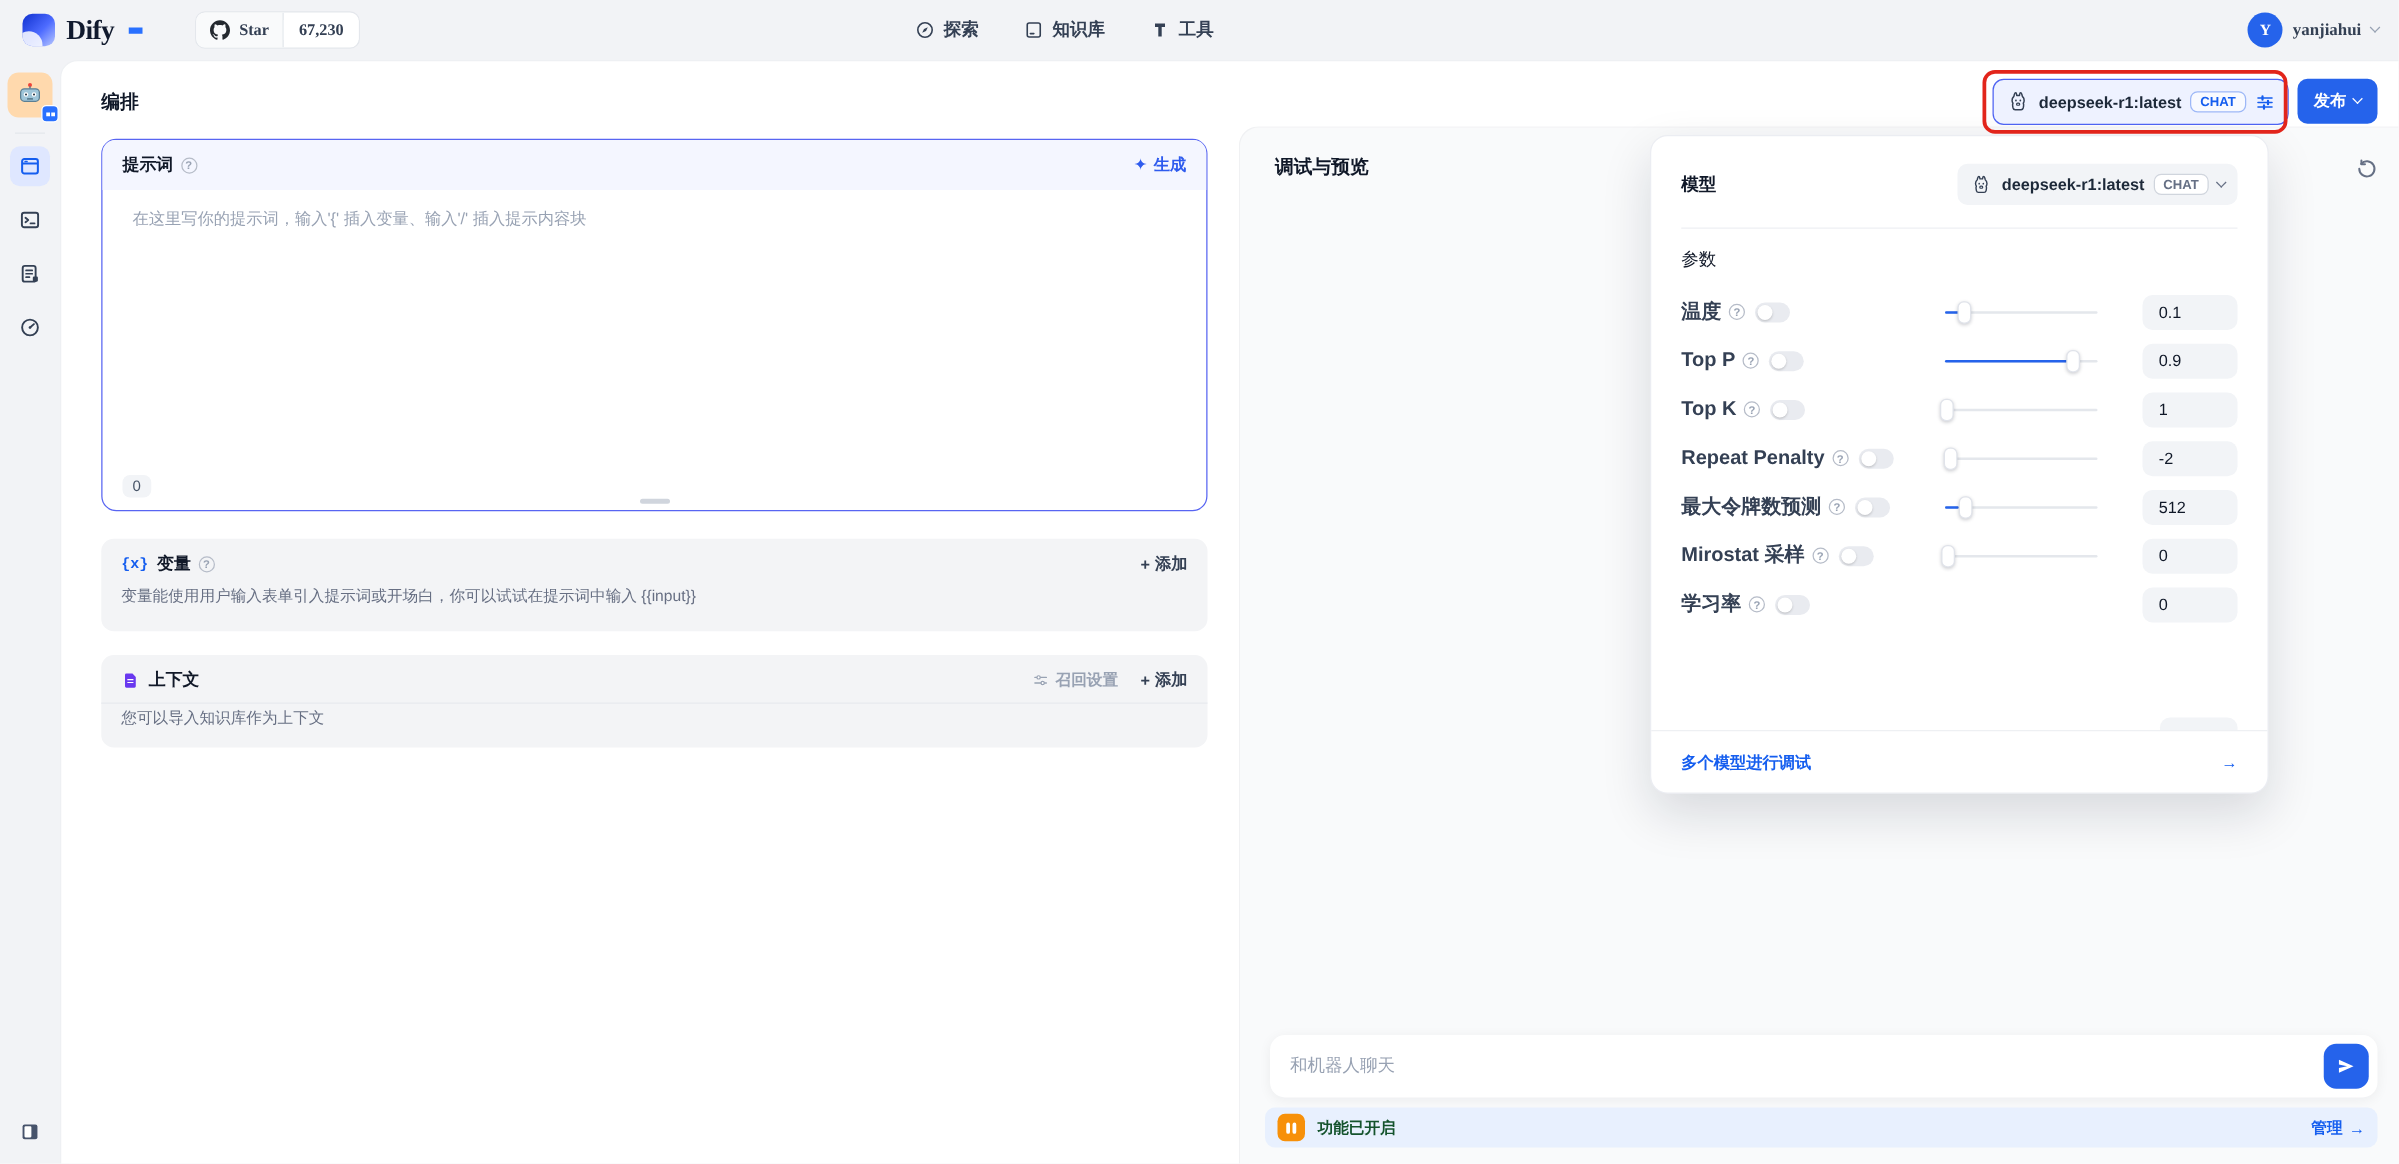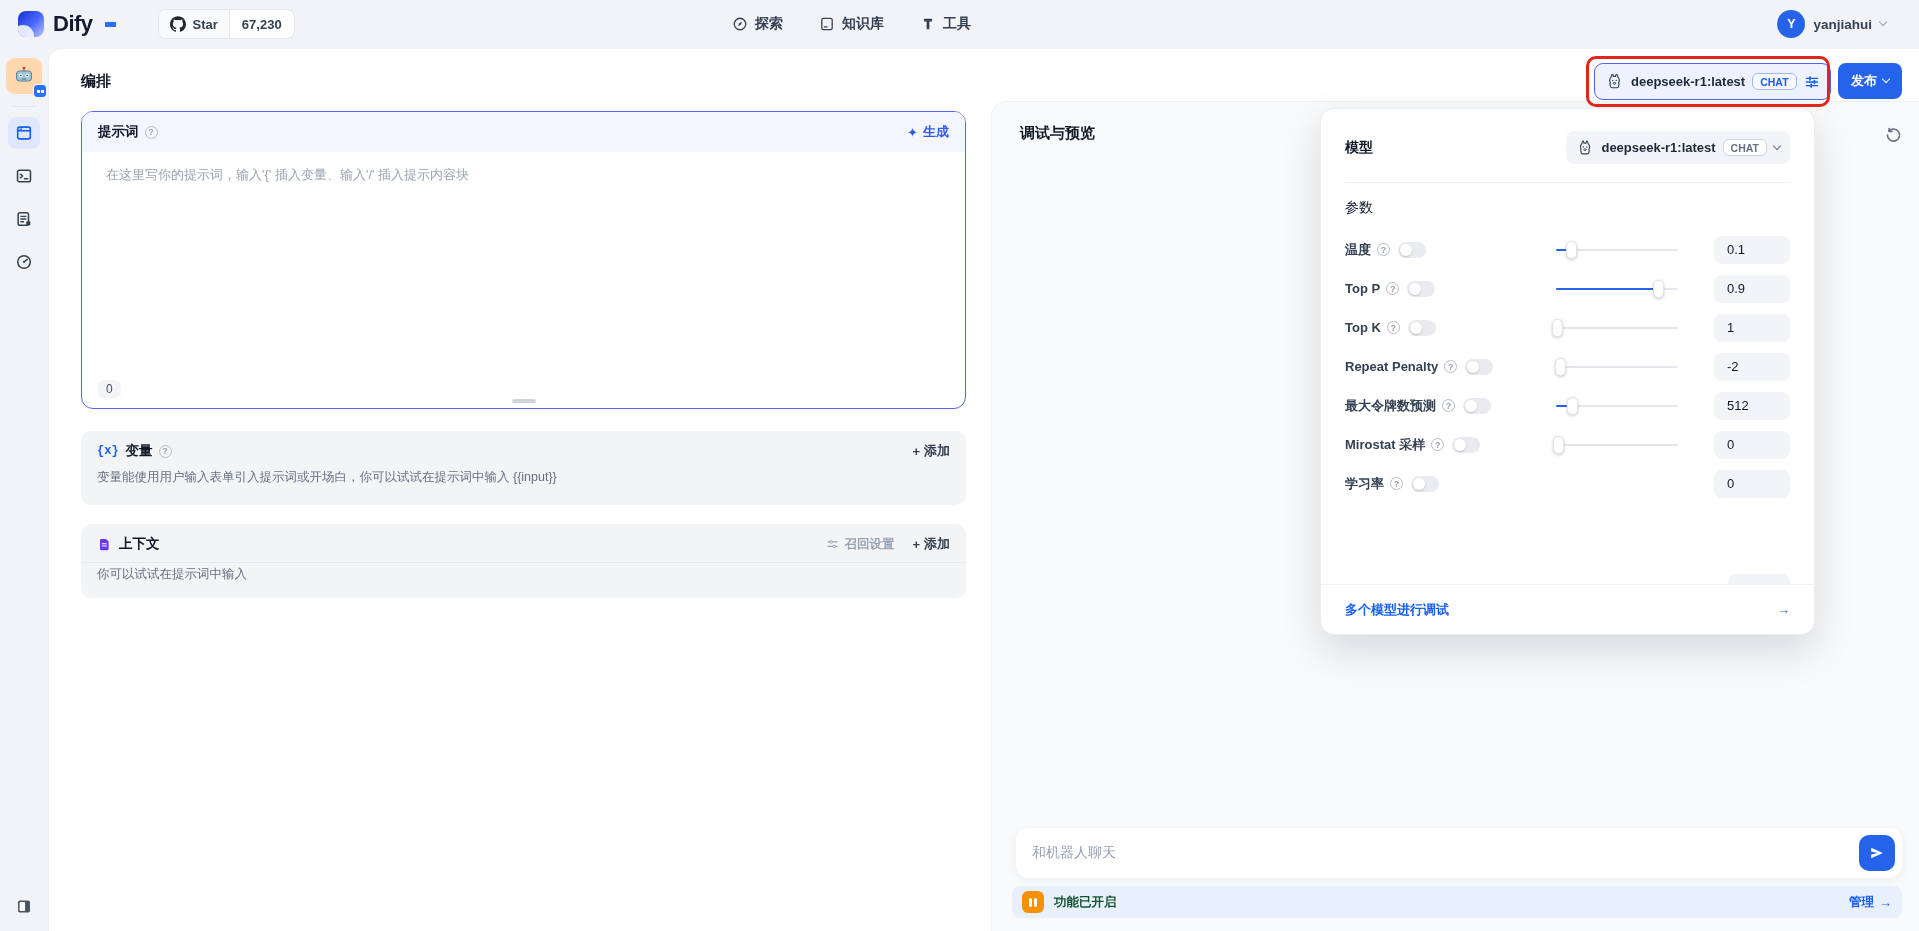--- a/index.html
+++ b/index.html
@@ -6,21 +6,21 @@
   html,body { width:1919px; height:931px; overflow:hidden; }
   body {
     font-family:"Liberation Sans","DejaVu Sans",sans-serif;
     background:#f2f3f6; color:#101828; position:relative;
   }
   .spacer { flex:1; }
   .chev { width:6px; height:6px; border-right:1.6px solid currentColor; border-bottom:1.6px solid currentColor;
           display:inline-block; transform:rotate(45deg); margin-top:-4px; }
 
   
-  .header { position:absolute; left:0; top:0; right:17px; height:48px; display:flex; align-items:center; padding:0 18px; }
+  .header { position:absolute; left:0; top:0; right:0; height:48px; display:flex; align-items:center; padding:0 18px;font-family:Liberation Serif, serif; }
   .logo { display:flex; align-items:center; gap:9px; }
   .logo-mark { width:26px; height:26px; border-radius:8px; background:linear-gradient(135deg,#1b3bd8 10%,#4d6bff 55%,#b9c8ff 100%); position:relative; overflow:hidden; }
   .logo-mark::after { content:""; position:absolute; left:-6px; bottom:-10px; width:22px; height:22px; background:#fff; opacity:.85; border-radius:50%; }
   .brand { font-size:22px; font-weight:800; letter-spacing:-.5px; color:#111a2e; }
   .brand-underscore { width:11px; height:5px; background:#2970ff; display:inline-block; margin-left:3px; }
   .star-widget { display:flex; align-items:center; height:30px; border:1px solid #e4e7ec; border-radius:8px; overflow:hidden; margin-left:42px; background:#fff; }
   .star-left { display:flex; align-items:center; gap:7px; padding:0 11px; height:100%; background:#f9fafb; border-right:1px solid #e4e7ec; font-size:13px; font-weight:700; color:#344054; }
   .star-count { padding:0 12px; font-size:13px; font-weight:700; color:#344054; background:#fff; }
   .nav-center { position:absolute; left:732px; top:0; height:48px; display:flex; align-items:center; gap:36px; }
   .nav-item { display:flex; align-items:center; gap:7px; font-size:14px; font-weight:700; color:#344054; cursor:pointer; }
@@ -89,21 +89,21 @@
   
   .panel { position:absolute; left:1320px; top:108px; width:495px; height:527px; background:#fff; border:1px solid #ebedf2; border-radius:14px; box-shadow:0 16px 40px rgba(16,24,40,.14); z-index:44; }
   .panel-model-row { display:flex; align-items:center; margin:22px 24px 0; }
   .panel-label { font-size:14px; font-weight:800; color:#101828; }
   .model-pill { display:flex; align-items:center; gap:7px; height:33px; padding:0 10px; background:#f2f4f7; border-radius:8px; cursor:pointer; }
   .model-pill .chev { color:#667085; }
   .panel-divider { margin:18px 24px 0; border-top:1px solid #eef0f3; }
   .params-title { margin:16px 24px 0; font-size:14px; font-weight:400; color:#101828; }
   .rows { margin:13px 24px 0; }
   .p-row { height:39px; display:flex; align-items:center; }
-  .p-label { font-size:13px; font-weight:700; color:#344054; }
+  .p-label { font-size:16px; font-weight:700; color:#344054; }
   .toggle { width:28px; height:16px; border-radius:9px; background:#e9ebf0; margin-left:8px; position:relative; cursor:pointer; flex:none; }
   .toggle .knob { position:absolute; left:2px; top:2px; width:12px; height:12px; border-radius:50%; background:#fff; box-shadow:0 1px 2px rgba(0,0,0,.18); }
   .slider { position:relative; width:122px; height:30px; margin-right:36px; cursor:pointer; flex:none; }
   .slider .track { position:absolute; left:0; right:0; top:14px; height:2.5px; border-radius:2px; background:#e4e7ec; }
   .slider .fill { position:absolute; left:0; top:14px; height:2.5px; border-radius:2px; background:#2563eb; }
   .slider .thumb { position:absolute; top:6px; width:11px; height:18px; border-radius:5px; background:#fff; border:1px solid #e0e3ea; box-shadow:0 1px 3px rgba(16,24,40,.22); }
   .p-value { width:76px; height:28px; background:#f2f4f7; border-radius:8px; font-size:13px; color:#101828; line-height:28px; padding-left:13px; flex:none; }
   .clipped-box { position:absolute; right:24px; bottom:50px; width:62px; height:10px; background:#f2f4f7; border-radius:8px 8px 0 0; }
   .panel-footer { position:absolute; left:0; right:0; bottom:0; height:50px; border-top:1px solid #eef0f3; display:flex; align-items:center; padding:16px 24px; }
   .footer-link { font-size:13px; font-weight:800; color:#155eef; cursor:pointer; }
@@ -260,21 +260,21 @@
             <circle cx="7.5" cy="6" r="2" fill="#fff" stroke="#98a2b3" stroke-width="1.5"></circle>
             <circle cx="12.5" cy="13" r="2" fill="#fff" stroke="#98a2b3" stroke-width="1.5"></circle>
           </svg>
         <span>召回设置</span>
       </span>
       <span class="add-btn">
         <span>+</span>
         <span>添加</span>
       </span>
     </div>
-    <div class="gc-desc" style="margin-top:13px">你可以试试在提示词中输入</div>
+    <div class="gc-desc" style="margin-top:13px">您可以导入知识库作为上下文</div>
   </div>
 
   <div class="debug-card">
     <div class="debug-title">调试与预览</div>
     <div class="refresh-btn">
       <svg width="19" height="19" viewBox="0 0 20 20">
           <path d="M5.2 5.3a6.4 6.4 0 1 1-1.6 4.2" fill="none" stroke="#667085" stroke-width="1.7" stroke-linecap="round"></path>
           <path d="M5.4 2.6v3h3" fill="none" stroke="#667085" stroke-width="1.7" stroke-linecap="round" stroke-linejoin="round"></path>
         </svg>
     </div>

